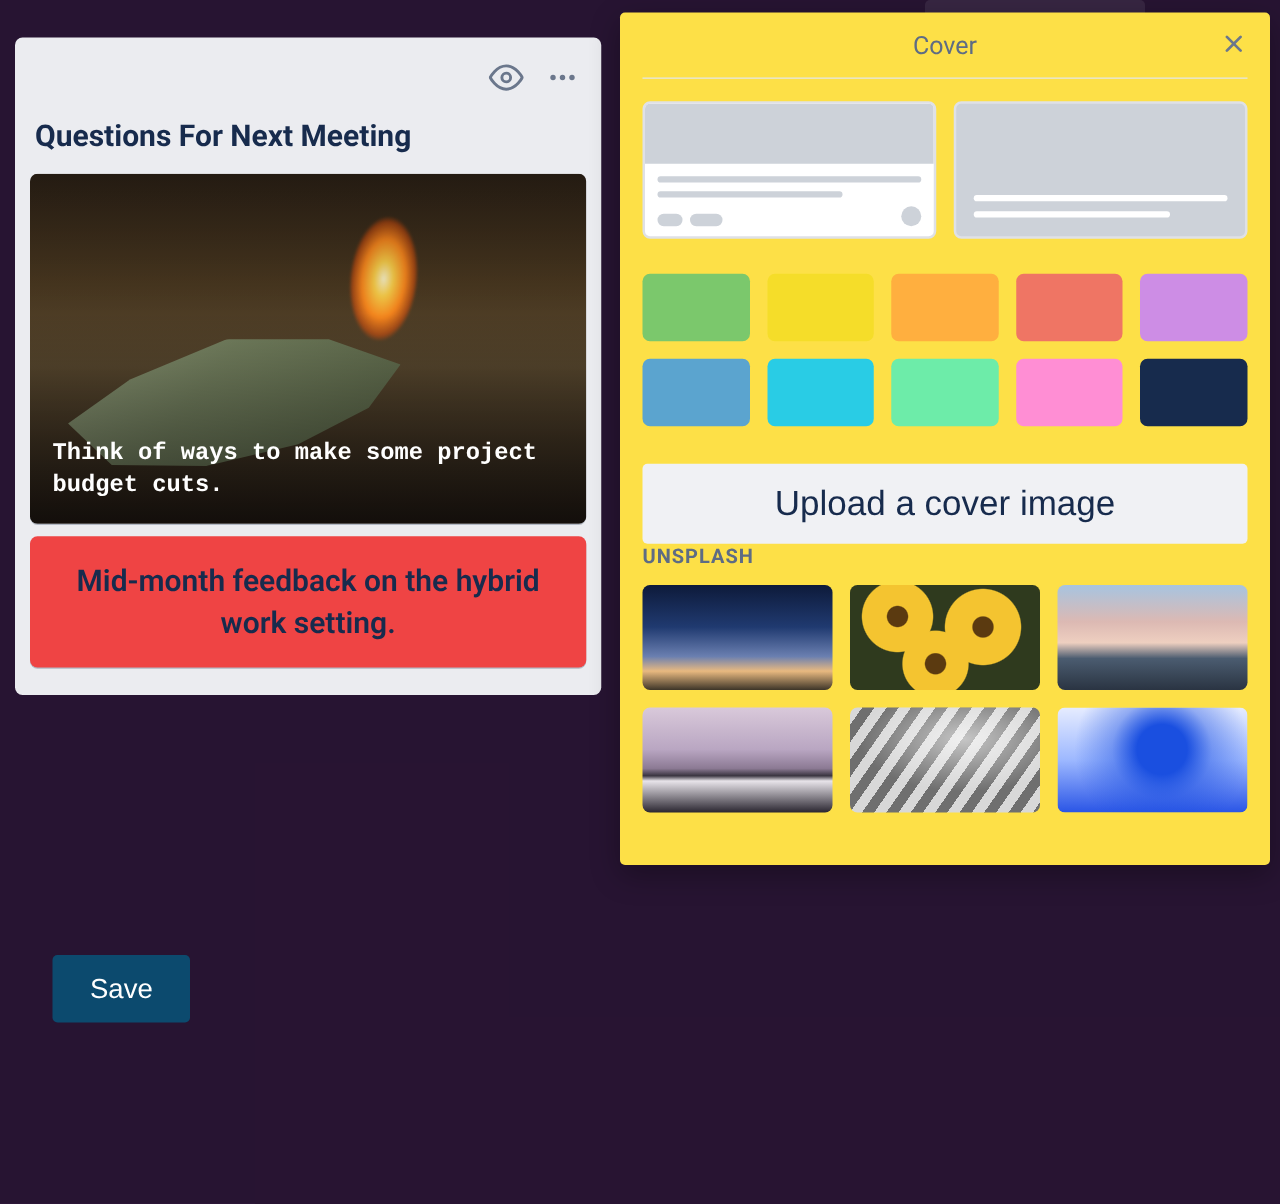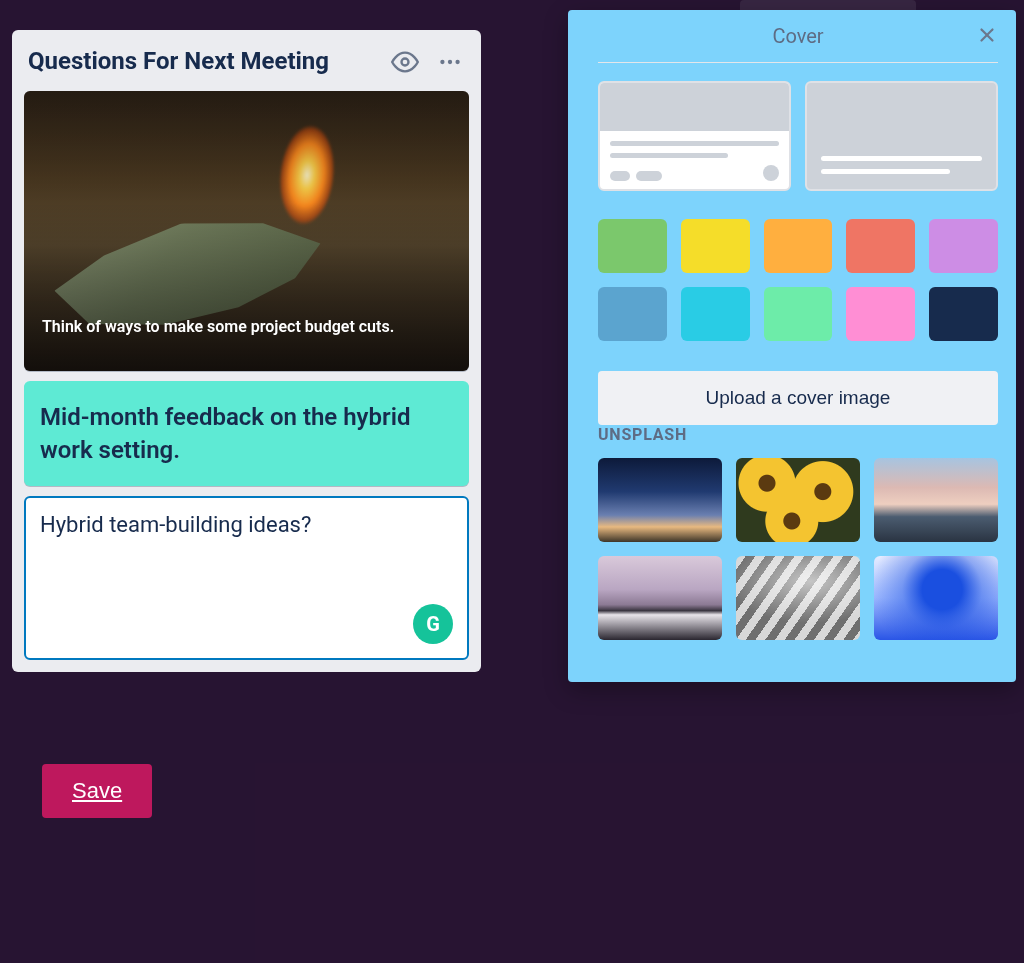--- a/index.html
+++ b/index.html
@@ -32,20 +32,21 @@
     justify-content: space-between;
     padding: 4px 6px 14px 4px;
   }
   .list-title {
     font-size: 24px;
     font-weight: 700;
     color: #172b4d;
     line-height: 1.3;
     flex: 1;
     padding-right: 12px;
+    margin-top: 48px;
   }
   .list-header-icons {
     display: flex;
     align-items: center;
     gap: 18px;
     color: #6b778c;
     padding-top: 2px;
   }
   .icon-btn {
     cursor: pointer;
@@ -87,31 +88,33 @@
     opacity: 0.85;
     transform: rotate(-8deg);
   }
   .card-img-overlay {
     position: absolute;
     inset: 0;
     background: linear-gradient(to bottom, rgba(0,0,0,0.25) 0%, rgba(0,0,0,0.05) 40%, rgba(0,0,0,0.55) 100%);
   }
   .card-img-text {
     position: absolute;
-    bottom: 34px;
+    bottom: 18px;
     left: 18px;
     right: 18px;
     color: #fff;
-    font-size: 16px;
+    font-size: 19px;
     font-weight: 600;
     line-height: 1.35;
+    font-family: Liberation Mono, monospace;
   }
   .card-teal {
-    background: #5eead4;
+    background: #ef4444;
     padding: 20px 16px;
+    text-align: center;
   }
   .card-teal-text {
     color: #172b4d;
     font-size: 24px;
     font-weight: 600;
     line-height: 1.35;
   }
   .card-input {
     background: #fff;
     border: 2px solid #0079bf;
@@ -135,41 +138,40 @@
     display: flex;
     align-items: center;
     justify-content: center;
     color: #fff;
     font-weight: 700;
     font-size: 20px;
   }
   .save-btn {
     margin-top: 28px;
     margin-left: 14px;
-    background: #be185d;
+    background: #0c4a6e;
     color: #fff;
     border: none;
     border-radius: 4px;
     padding: 14px 30px;
     font-size: 22px;
     font-weight: 500;
     cursor: pointer;
-    text-decoration: underline;
   }
 
   
   .cover-panel {
     position: absolute;
     top: 10px;
     right: 8px;
-    width: 448px;
-    background: #7dd3fc;
+    width: 520px;
+    background: #fde047;
     border-radius: 4px;
     box-shadow: 0 8px 24px rgba(0,0,0,0.3);
-    padding: 14px 18px 24px 30px;
+    padding: 14px 18px 24px 18px;
     z-index: 3;
   }
   .cover-header {
     display: flex;
     align-items: center;
     justify-content: center;
     position: relative;
     border-bottom: 1px solid #e4e6ea;
     padding-bottom: 14px;
     margin-bottom: 18px;
@@ -229,21 +231,21 @@
     height: 54px;
     border-radius: 6px;
     cursor: pointer;
   }
   .wide-btn {
     width: 100%;
     background: #f0f1f4;
     border: none;
     border-radius: 4px;
     padding: 16px;
-    font-size: 19px;
+    font-size: 28px;
     color: #172b4d;
     cursor: pointer;
   }
   .tip {
     color: #5e6c84;
     font-size: 18px;
     margin: 16px 0 26px 0;
   }
   .unsplash-grid {
     display: grid;
@@ -313,24 +315,20 @@
       <div class="flame"></div>
       <div class="card-img-overlay"></div>
       <div class="card-img-text">Think of ways to make some project budget cuts.</div>
     </div>
   </div>
 
   <div class="card card-teal">
     <div class="card-teal-text">Mid-month feedback on the hybrid work setting.</div>
   </div>
 
-  <div class="card-input">
-    <div class="card-input-text">Hybrid team-building ideas?</div>
-    <div class="grammarly">G</div>
-  </div>
 </div>
 
 <button class="save-btn" style="position:absolute; top:736px; left:28px; z-index:2">Save</button>
 
 <div class="cover-panel">
   <div class="cover-header">
     <div class="cover-title">Cover</div>
     <span class="cover-close">
       <svg width="22" height="22" viewBox="0 0 24 24" fill="none" stroke="#6b778c" stroke-width="2.4" stroke-linecap="round">
           <line x1="18" y1="6" x2="6" y2="18"></line>

